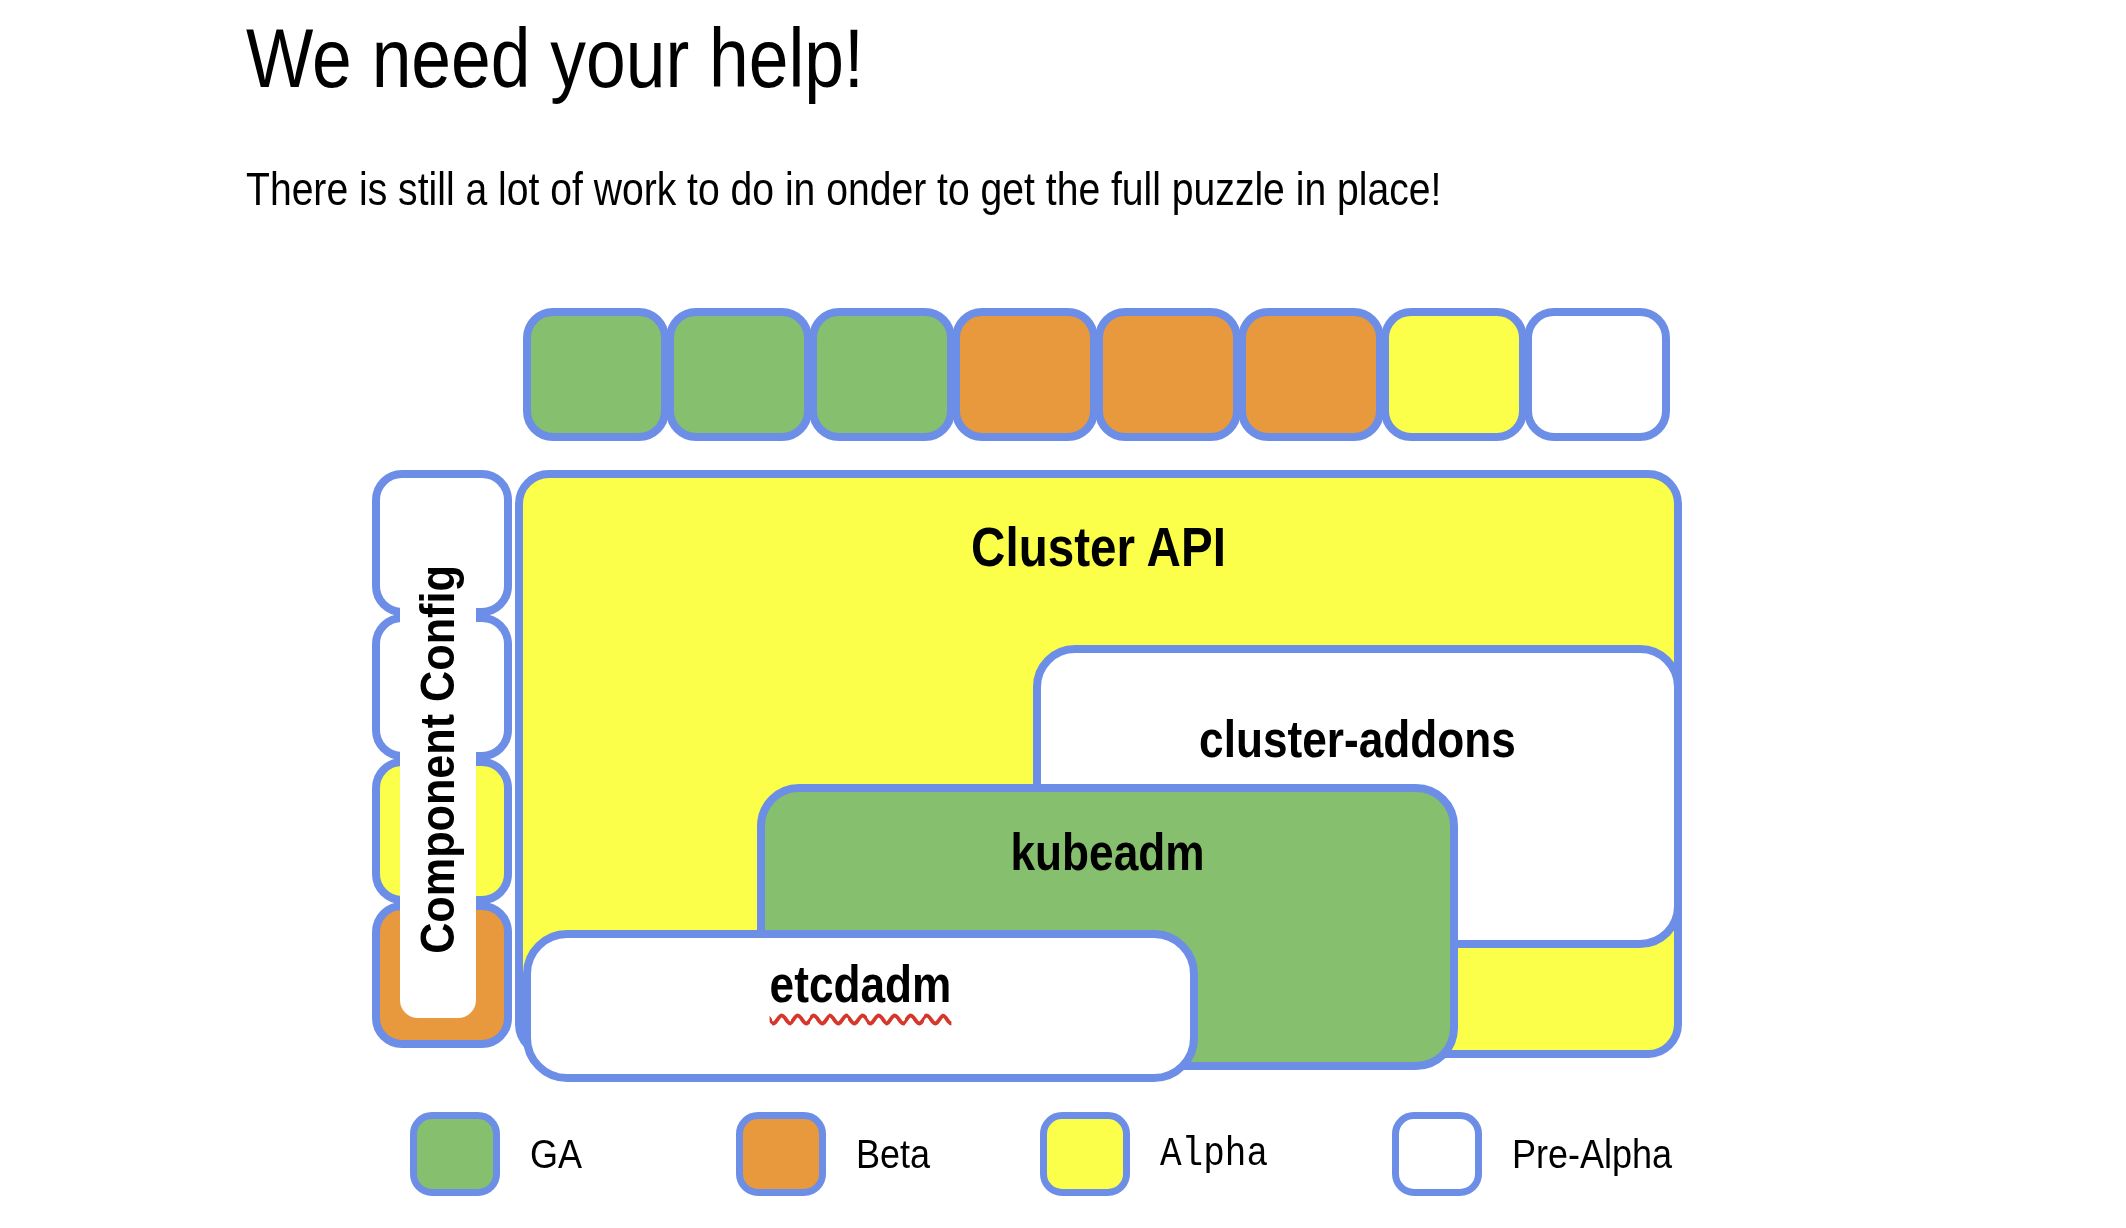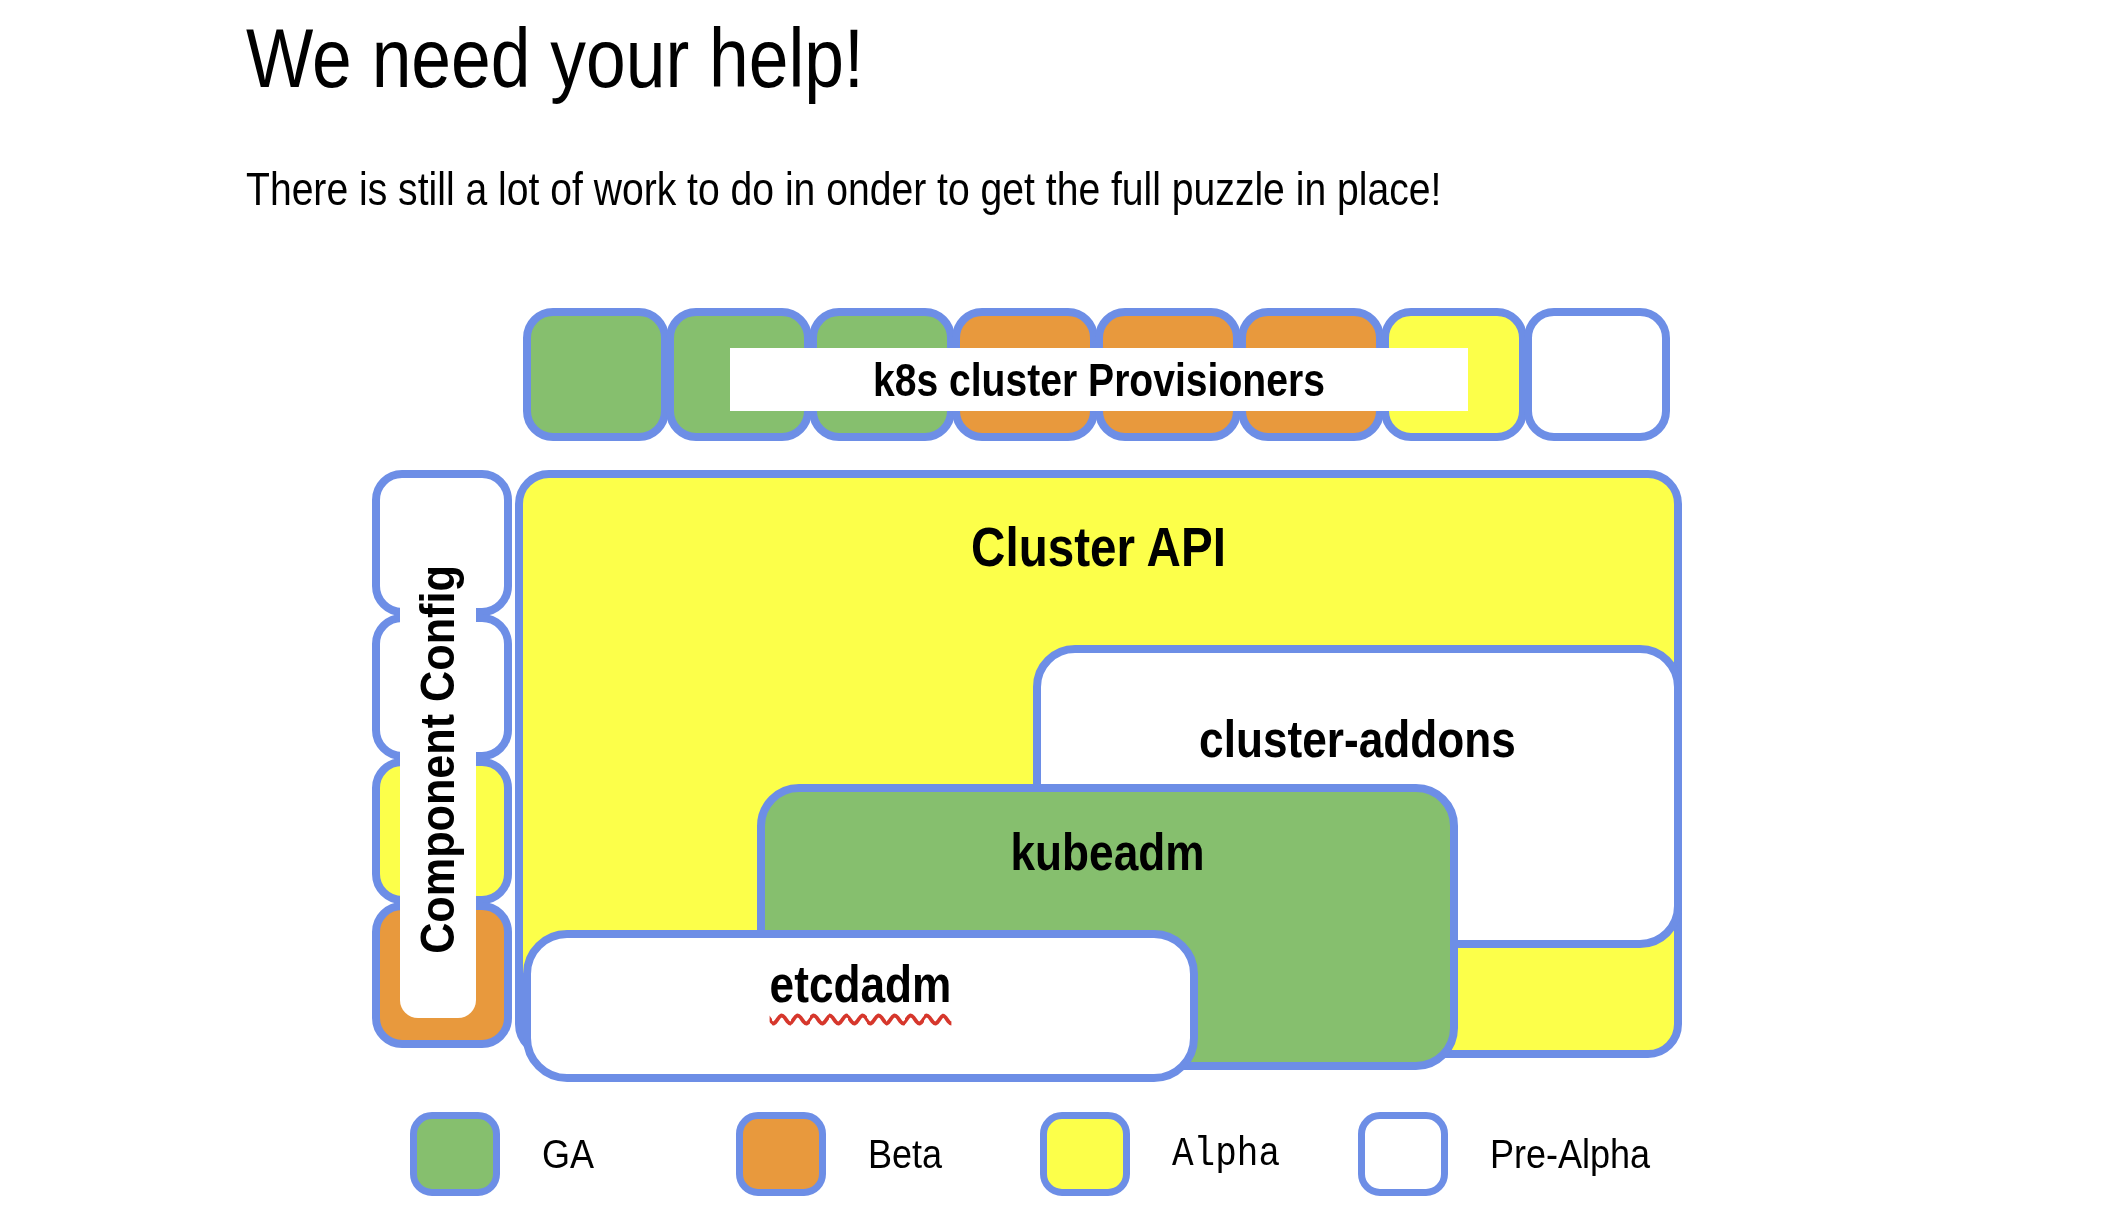--- a/index.html
+++ b/index.html
@@ -104,21 +104,21 @@
     text-decoration-style: wavy;
     text-decoration-color: var(--red);
     text-decoration-thickness: 4px;
     text-underline-offset: 12px;
   }
 
   
   .legend-item {
     position: absolute;
     top: 1112px; height: 84px;
-    display: flex; align-items: center; gap: 42px;
+    display: flex; align-items: center; gap: 30px;
   }
   .legend-swatch {
     width: 90px; height: 84px;
     box-sizing: border-box;
     border: 7px solid var(--blue);
     border-radius: 22px;
     flex: 0 0 auto;
   }
   .legend-label {
     font-size: 40px; font-weight: 400; white-space: nowrap;
@@ -137,23 +137,20 @@
       <div class="piece" style="left: 523px; top: 308px; width: 146px; height: 133px; background: rgb(134, 191, 110); z-index: 5;"></div>
       <div class="piece" style="left: 666px; top: 308px; width: 146px; height: 133px; background: rgb(134, 191, 110); z-index: 5;"></div>
       <div class="piece" style="left: 809px; top: 308px; width: 146px; height: 133px; background: rgb(134, 191, 110); z-index: 5;"></div>
       <div class="piece" style="left: 952px; top: 308px; width: 146px; height: 133px; background: rgb(232, 153, 61); z-index: 5;"></div>
       <div class="piece" style="left: 1095px; top: 308px; width: 146px; height: 133px; background: rgb(232, 153, 61); z-index: 5;"></div>
       <div class="piece" style="left: 1238px; top: 308px; width: 146px; height: 133px; background: rgb(232, 153, 61); z-index: 5;"></div>
       <div class="piece" style="left: 1381px; top: 308px; width: 146px; height: 133px; background: rgb(252, 255, 74); z-index: 5;"></div>
       <div class="piece" style="left: 1524px; top: 308px; width: 146px; height: 133px; background: rgb(255, 255, 255); z-index: 5;"></div>
     </div>
 
-  <div id="provisioners-label" class="abs">
-    <span>k8s cluster Provisioners</span>
-  </div>
 
   <div id="component-config-column">
       <div class="piece" style="left: 372px; top: 470px; width: 140px; height: 146px; background: rgb(255, 255, 255); z-index: 5;"></div>
       <div class="piece" style="left: 372px; top: 614px; width: 140px; height: 146px; background: rgb(255, 255, 255); z-index: 5;"></div>
       <div class="piece" style="left: 372px; top: 758px; width: 140px; height: 146px; background: rgb(252, 255, 74); z-index: 5;"></div>
       <div class="piece" style="left: 372px; top: 902px; width: 140px; height: 146px; background: rgb(232, 153, 61); z-index: 5;"></div>
     </div>
 
   <div id="component-config-strip" class="abs">
     <span>Component Config</span>
@@ -181,19 +178,19 @@
         <span class="legend-label">GA</span>
       </div>
       <div class="legend-item" style="left: 736px;">
         <div class="legend-swatch" style="background: rgb(232, 153, 61);"></div>
         <span class="legend-label">Beta</span>
       </div>
       <div class="legend-item" style="left: 1040px; font-family: Liberation Mono, monospace;">
         <div class="legend-swatch" style="background: rgb(252, 255, 74);"></div>
         <span class="legend-label">Alpha</span>
       </div>
-      <div class="legend-item" style="left: 1358px;">
+      <div class="legend-item" style="left: 1392px;">
         <div class="legend-swatch" style="background: rgb(255, 255, 255);"></div>
         <span class="legend-label">Pre-Alpha</span>
       </div>
     </div>
 
 </div>
 
 </body></html>

